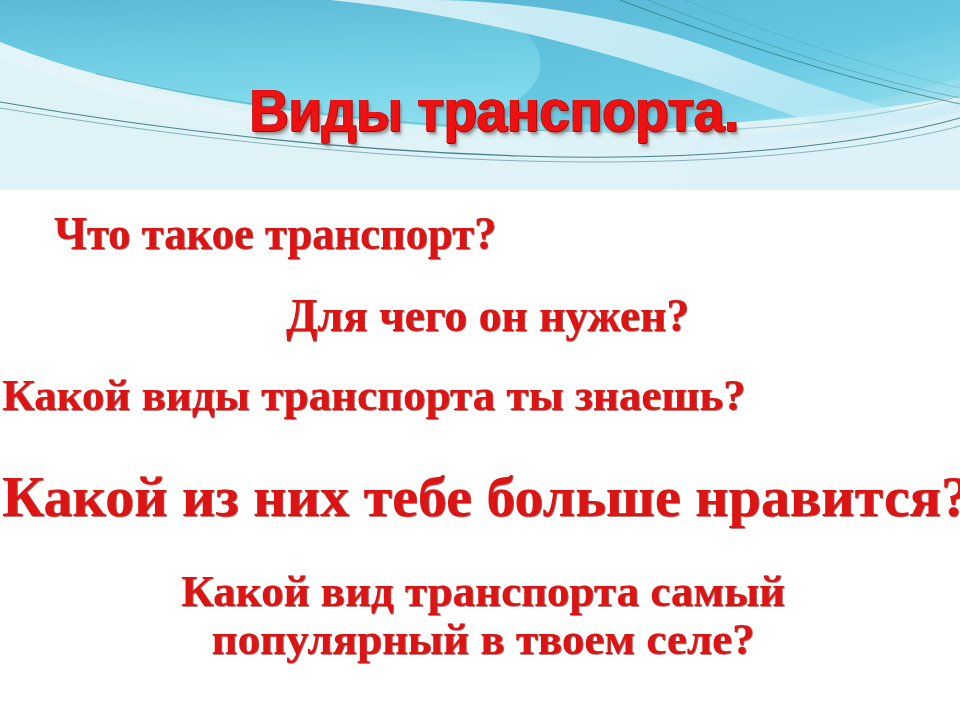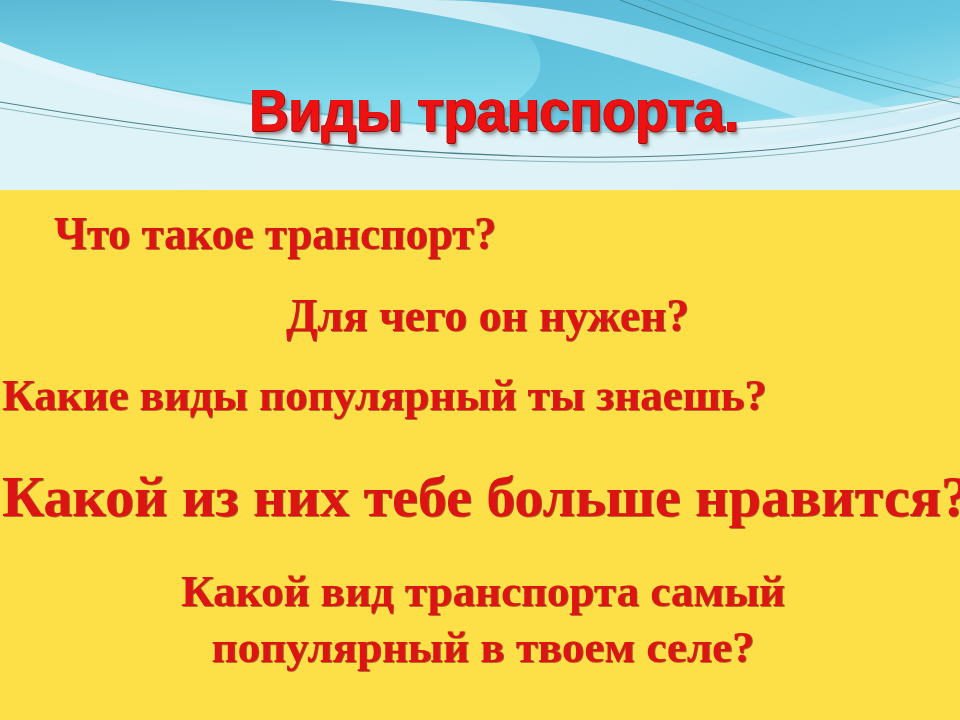--- a/index.html
+++ b/index.html
@@ -12,21 +12,21 @@
     height: 720px;
     overflow: hidden;
     background: #ddf2f7;
     font-family: "Liberation Serif", "DejaVu Serif", serif;
   }
 
   #slide {
     position: relative;
     width: 960px;
     height: 720px;
-    background: #fde047;
+    background: #ffffff;
     overflow: hidden;
   }
 
   
   #wave-banner {
     position: absolute;
     left: 0;
     top: 0;
     width: 960px;
     height: 190px;
@@ -120,21 +120,21 @@
     width: 956px;
     text-align: center;
   }
   #q-block-5 .q-line {
     position: static;
     display: block;
     font-size: 45px;
     padding: 0 0 0 10px;
   }
   #q-line-5b {
-    margin-top: 8px;
+    margin-top: 0;
   }
 </style>
 </head>
 <body>
 
 <div id="slide">
 
   <div id="wave-banner">
     <svg viewBox="0 0 960 190" preserveAspectRatio="none" xmlns="http://www.w3.org/2000/svg">
       <defs>
@@ -201,21 +201,21 @@
   </div>
 
   <div id="title-block">
     <h1 id="slide-title">Виды транспорта.</h1>
   </div>
 
   <p class="q-line" id="q-line-1">Что такое транспорт?</p>
 
   <p class="q-line" id="q-line-2">Для чего он нужен?</p>
 
-  <p class="q-line" id="q-line-3">Какие виды популярный ты знаешь?</p>
+  <p class="q-line" id="q-line-3">Какой виды транспорта ты знаешь?</p>
 
   <p class="q-line" id="q-line-4">Какой из них тебе больше нравится?</p>
 
   <div id="q-block-5">
     <p class="q-line" id="q-line-5a">Какой вид транспорта самый</p>
     <p class="q-line" id="q-line-5b">популярный в твоем селе?</p>
   </div>
 
 </div>
 

